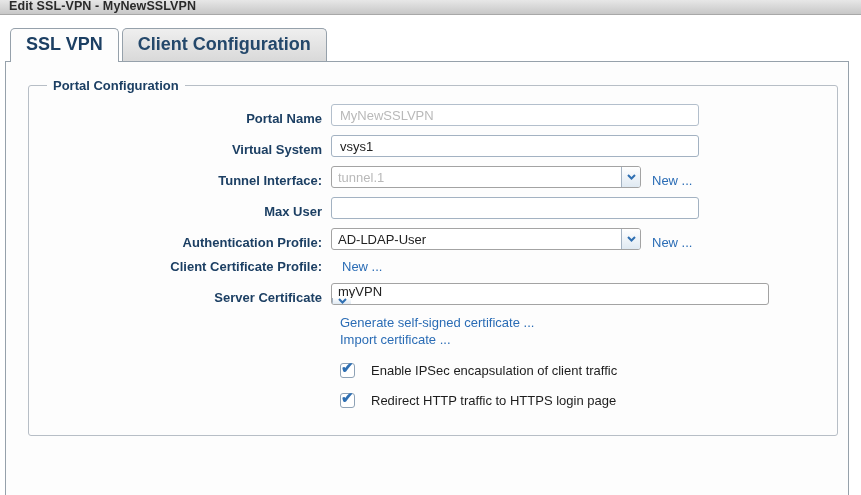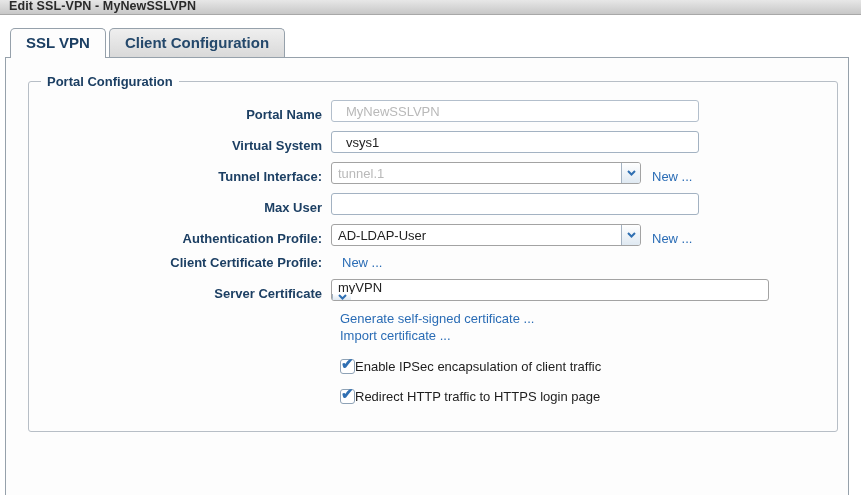--- a/index.html
+++ b/index.html
@@ -26,21 +26,21 @@
   
   .tabbar {
     display:flex; gap:3px;
     padding:13px 0 0 10px;
     position:relative; z-index:2;
   }
   .tab {
     border:1px solid #96a1ab; border-bottom:none;
     border-radius:5px 5px 0 0;
     padding:5px 15px 6px;
-    font-weight:bold; font-size:15px; color:#1c3f63;
+    font-weight:bold; font-size:18px; color:#1c3f63;
     cursor:default; white-space:nowrap;
   }
   .tab.active {
     background:#fdfdfd;
     margin-bottom:-1px; padding-bottom:7px;
   }
   .tab.inactive {
     background:linear-gradient(#efefef,#d9d9d9);
     color:#24486b;
   }
@@ -55,34 +55,34 @@
     padding:2px 0;
   }
 
   fieldset.group {
     margin:14px 10px 0 22px;
     border:1px solid #b7bec6; border-radius:3px;
     padding:2px 10px 12px;
   }
   fieldset.group legend {
     font-weight:bold; color:#1c3f63;
-    padding:0 6px; margin-left:2px; font-size:13px;
+    padding:0 6px; margin-left:8px; font-size:13px;
   }
 
   .row { display:flex; align-items:flex-end; margin:9px 0; }
   .lbl {
     flex:none; width:292px; text-align:right;
     font-weight:bold; color:#1c3f63; padding-right:9px;
     white-space:nowrap;
   }
 
   input.txt {
     height:22px; width:368px;
     border:1px solid #a3b2c2; border-radius:3px;
-    padding:1px 14px; font:13px "Liberation Sans", sans-serif;
+    padding:1px 8px; font:13px "Liberation Sans", sans-serif;
     color:#222; background:#fff; outline:none;
   }
   input.txt.dim { color:#b9b9b9; border-color:#b3bfcc; }
 
   .combo {
     display:flex; align-items:stretch;
     height:22px; background:#fff;
     border:1px solid #a3a3a3; border-radius:3px;
     overflow:hidden;
   }
@@ -104,21 +104,21 @@
   .newlink, .bluelink {
     color:#2a6cb5; text-decoration:none; cursor:pointer;
   }
   .newlink { margin-left:11px; white-space:nowrap; }
 
   .linkstack { margin:2px 0 4px 301px; line-height:17px; }
   .linkstack a { display:block; }
 
   .checkrow {
     display:flex; align-items:flex-start;
-    margin:15px 0 15px 301px; gap:0;
+    margin:15px 0 15px 301px; gap:16px;
   }
   .checkbox {
     position:relative; flex:none;
     width:15px; height:15px;
     border:1px solid #8ea2b6; border-radius:3px;
     background:#fff; cursor:pointer;
   }
   .checkbox.checked::after {
     content:"\2714";
     position:absolute; left:0px; top:-5px;

